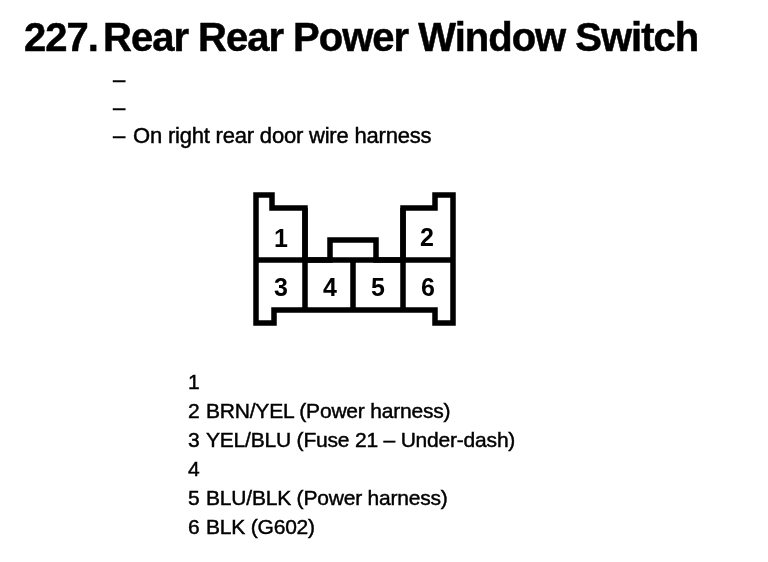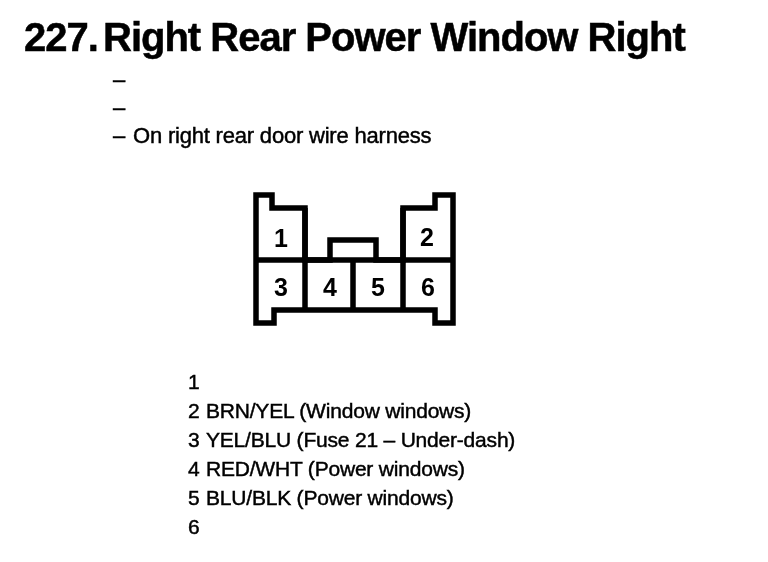--- a/index.html
+++ b/index.html
@@ -77,21 +77,21 @@
   }
   .legend-row { display: flex; white-space: nowrap; }
   .legend-pin { width: 12px; text-align: left; margin-right: 6px; flex: 0 0 auto; }
 </style>
 </head>
 <body>
 
 <div class="page">
 
   <div class="title-num">227.</div>
-  <div class="title-text">Right Rear Power Window Right</div>
+  <div class="title-text">Rear Rear Power Window Switch</div>
 
   <div class="details">
     <div class="detail-item">
       <span class="detail-bullet">–</span>
     </div>
     <div class="detail-item">
       <span class="detail-bullet">–</span>
     </div>
     <div class="detail-item">
       <span class="detail-bullet">–</span>
@@ -114,32 +114,32 @@
       <text x="428" y="296" text-anchor="middle">6</text>
     </svg>
   </div>
 
   <div class="legend">
     <div class="legend-row">
       <span class="legend-pin">1</span>
     </div>
     <div class="legend-row">
       <span class="legend-pin">2</span>
-      <span>BRN/YEL (Window windows)</span>
+      <span>BRN/YEL (Power harness)</span>
     </div>
     <div class="legend-row">
       <span class="legend-pin">3</span>
       <span>YEL/BLU (Fuse 21 – Under-dash)</span>
     </div>
     <div class="legend-row">
       <span class="legend-pin">4</span>
-      <span>RED/WHT (Power windows)</span>
     </div>
     <div class="legend-row">
       <span class="legend-pin">5</span>
-      <span>BLU/BLK (Power windows)</span>
+      <span>BLU/BLK (Power harness)</span>
     </div>
     <div class="legend-row">
       <span class="legend-pin">6</span>
+      <span>BLK (G602)</span>
     </div>
   </div>
 
 </div>
 
 </body></html>

